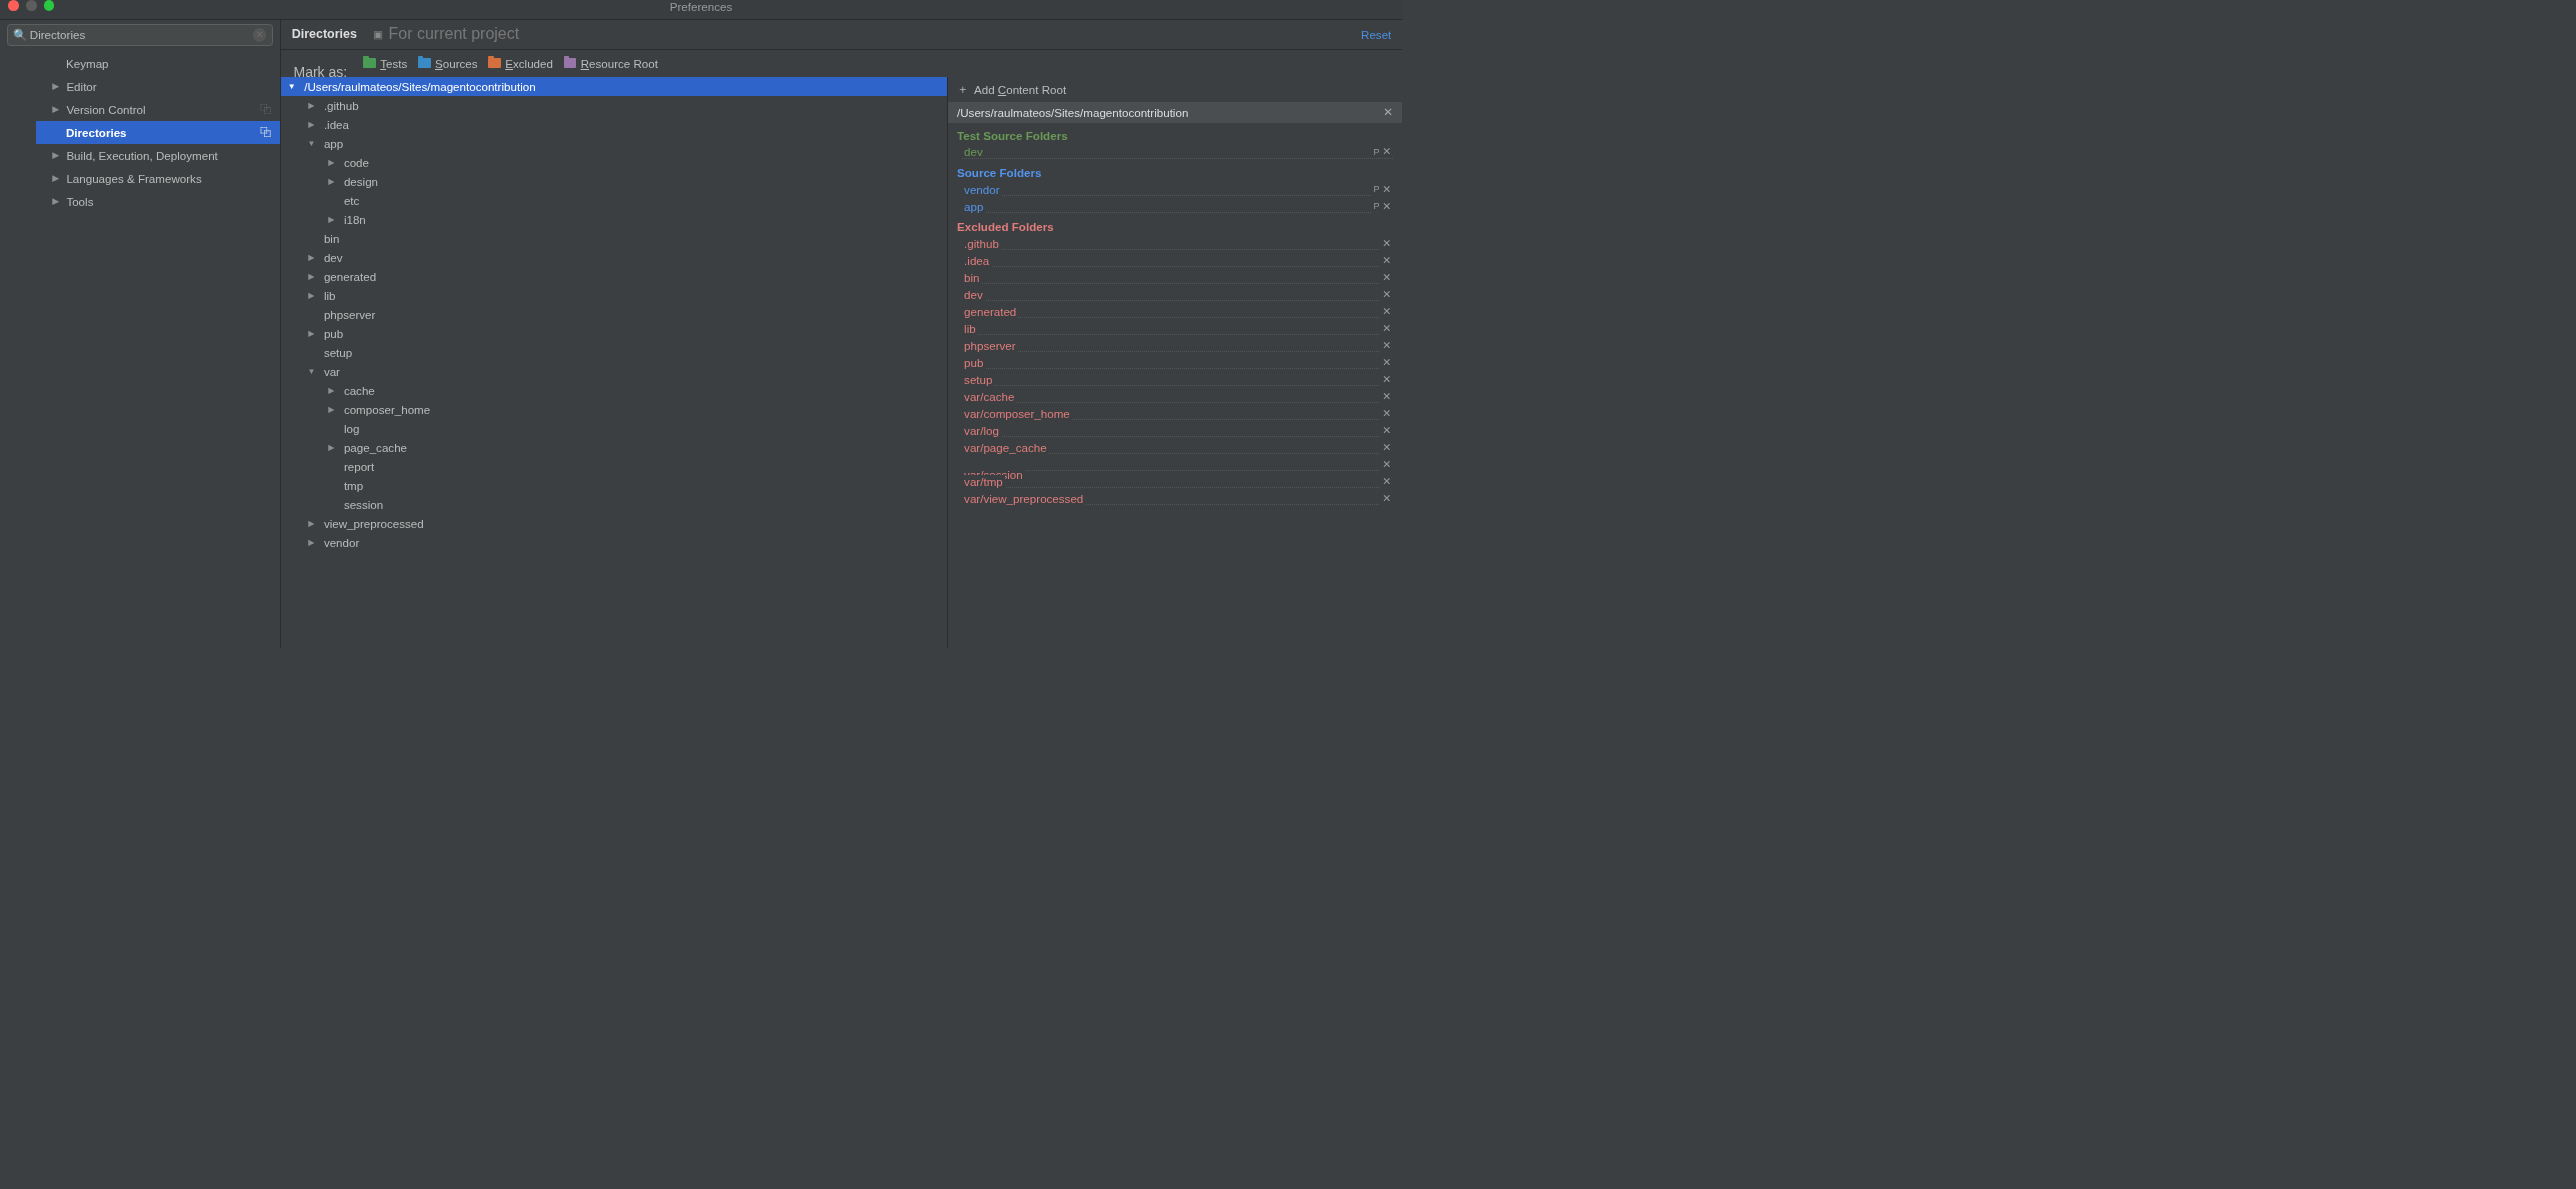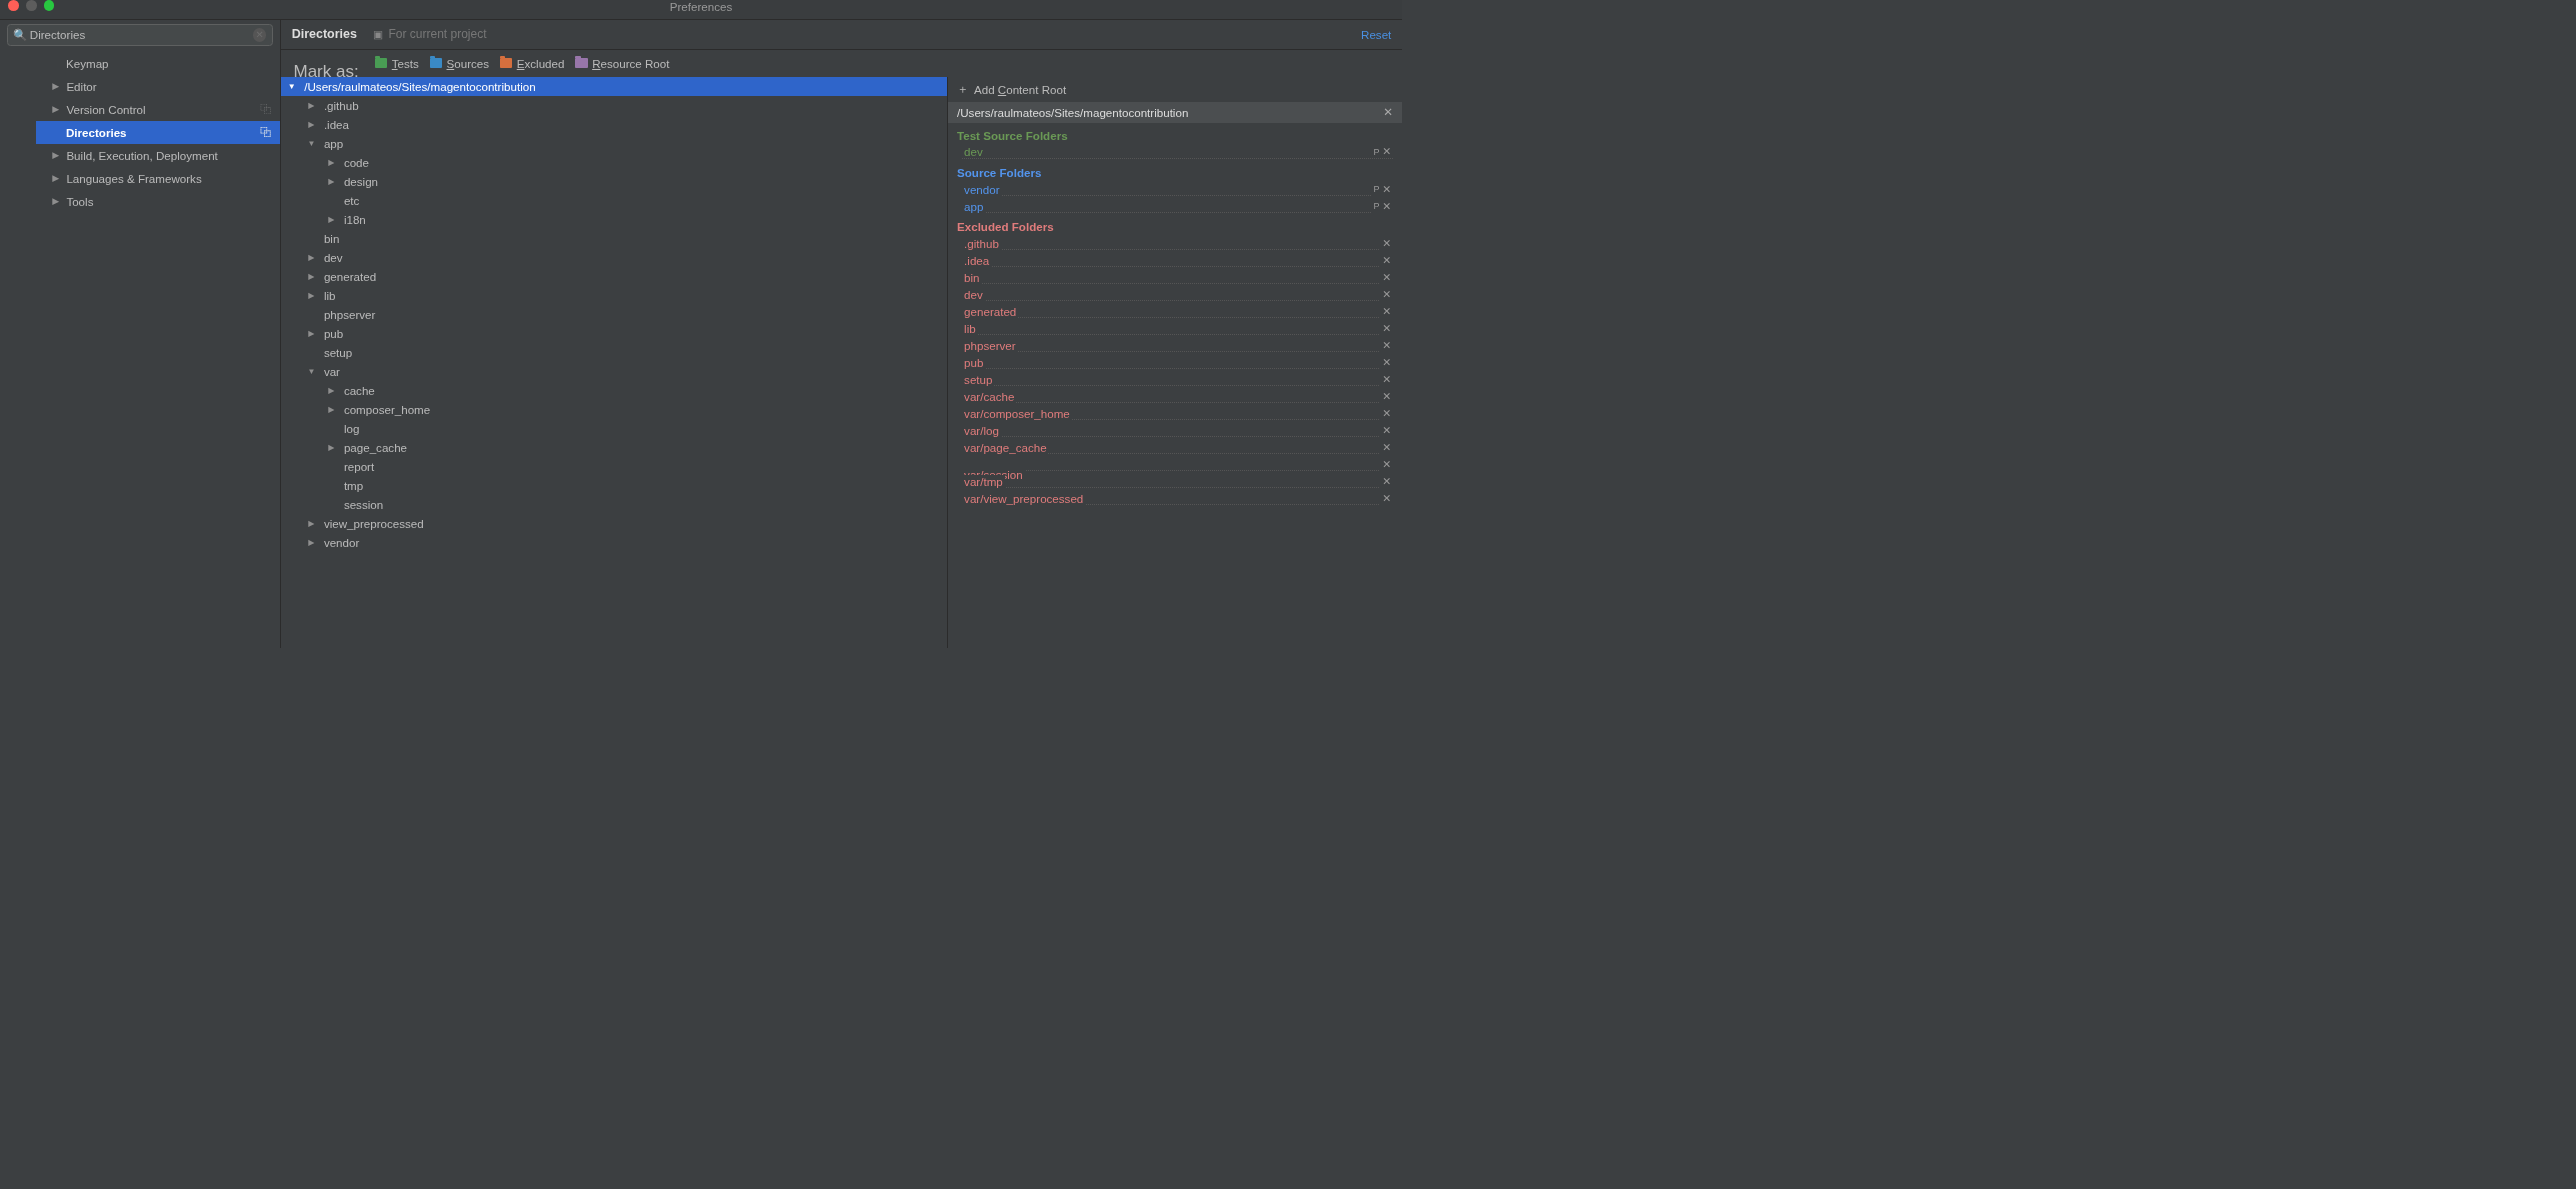--- a/index.html
+++ b/index.html
@@ -82,31 +82,31 @@
 
 .header-row {
   display:flex;
   align-items:center;
   height: 30px;
   padding: 0 10.7px;
   border-bottom: 0.9px solid #2b2b2b;
 }
 .header-row .page-title { color:#ddd; font-weight:bold; font-size:12.5px; margin-right:16px; }
 .header-row .proj-icon { color:#888; margin-right:5.4px; font-size:10.7px; }
-.header-row .proj-label { color:#777; font-size:12px; }
+.header-row .proj-label { color:#777; font-size:16px; }
 .header-row .reset { margin-left:auto; color:#4a90e2; cursor:pointer; font-size:11.6px; }
 
 .markas-row {
   display:flex;
   align-items:center;
   height: 27px;
   padding: 0 12.5px;
   gap: 10.7px;
 }
-.markas-row .label { color:#bbb; font-size:17px; margin-right:5.4px;margin-top:18px; }
+.markas-row .label { color:#bbb; font-size:14px; margin-right:5.4px;margin-top:18px; }
 .mark-btn { display:flex; align-items:center; gap:4.5px; cursor:pointer; font-size:11.6px; }
 .mark-btn .folder-ic { width:12.5px; height:9.8px; border-radius:0.9px; position:relative; }
 .folder-ic::before { content:""; position:absolute; top:-2.7px; left:0; width:5.4px; height:2.7px; background:inherit; border-radius:0.9px 0.9px 0 0; }
 .folder-green { background:#499c54; }
 .folder-blue { background:#3a8ac6; }
 .folder-orange { background:#d56f3e; }
 .folder-purple { background:#9876aa; }
 .folder-gray { background:#87939a; }
 .folder-teal { background:#3592c4; }
 .mark-btn .u { text-decoration: underline; }

